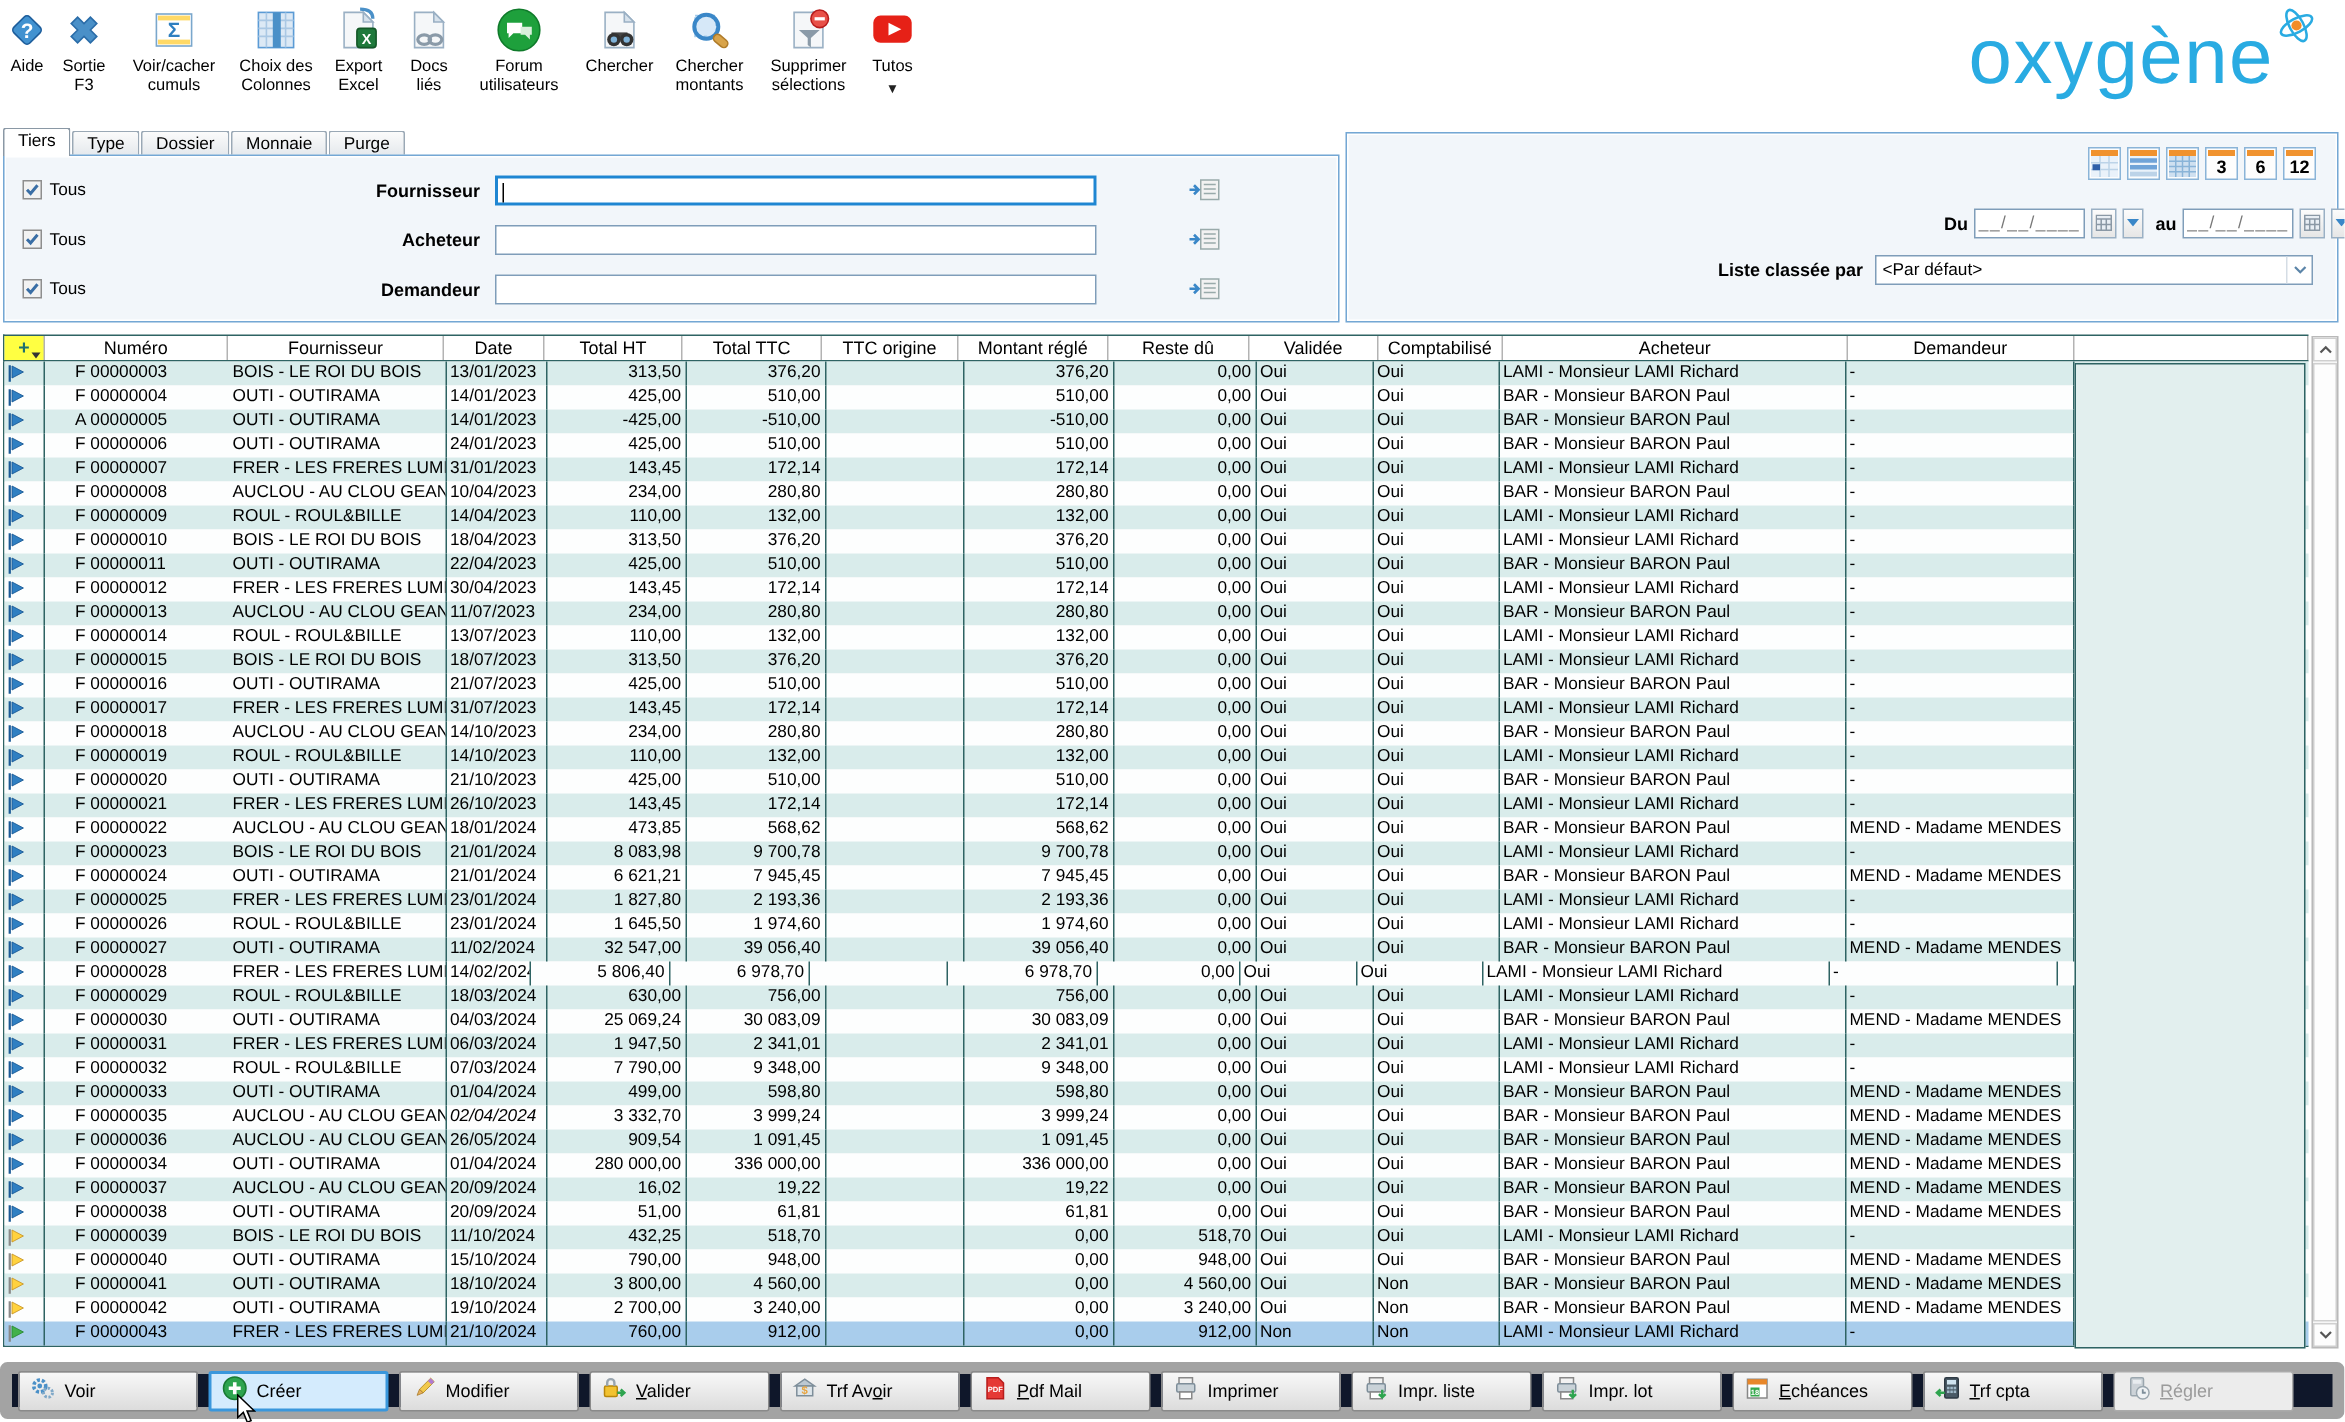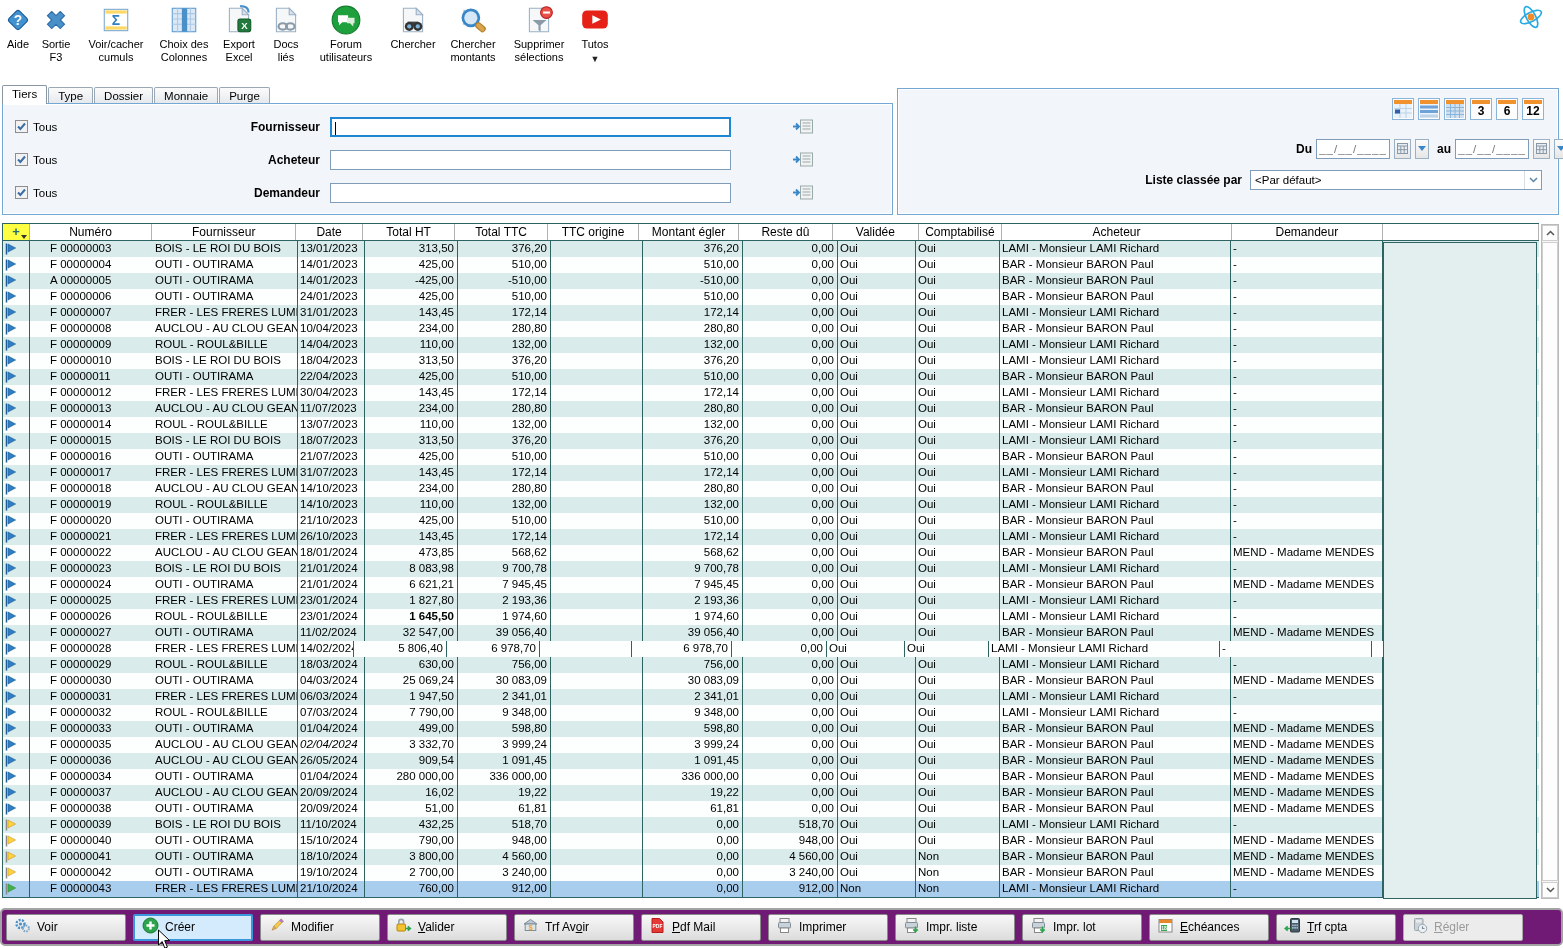--- a/index.html
+++ b/index.html
@@ -83,21 +83,21 @@
   #vscroll { position:absolute; left:1541px; top:224px; width:18px; height:675px;
     border:1px solid #b9b9b9; background:#f6f6f6; }
   .sbtn { position:absolute; left:0; width:16px; height:16px; background:#fdfdfd;
     display:flex; align-items:center; justify-content:center; border:1px solid #cfcfcf; }
   #sb-up { top:0; } #sb-down { bottom:0; }
   #sb-thumb { position:absolute; left:0; top:17px; width:16px; height:639px; background:#fdfdfd;
     border:1px solid #cfcfcf; }
 
   
   #actionbar { position:absolute; left:0px; top:908px; width:1563px; height:38px;
-    border:2px solid #a3a3a3; border-radius:5px; background:#701a75;
+    border:8px solid #a3a3a3; border-radius:5px; background:#0f172a;
     display:flex; align-items:center; gap:7px; padding:0 4px; }
   .abtn { width:120px; height:27px; border:1px solid #8a8a8a; border-radius:2px;
     background:linear-gradient(#f8f8f8,#dcdcdc); font-size:12px; display:flex; align-items:center;
     gap:6px; padding:0 7px; overflow:hidden; white-space:nowrap; }
   .abtn svg { flex:0 0 auto; }
   .abtn.hl { background:#d4ebfd; border:2px solid #3a97dc; }
   .abtn.disabled { color:#9b9b9b; background:#ececec; border-color:#ababab; }
 
   #cursor { position:absolute; left:157px; top:929px; z-index:99; }
 </style>
@@ -198,20 +198,21 @@
       <span class="tbicon"><svg viewBox="0 0 30 30">
           <rect x="3" y="6" width="24" height="17" rx="4.5" fill="#e62117"></rect>
           <path d="M12.5 10.5 l8 4 l-8 4 z" fill="#fff"></path>
         </svg></span>
       <span>Tutos</span>
       <span class="tb-caret">▼</span>
     </div>
   </div>
 
 <div id="logo">
+  <span class="logo-text">oxygène</span>
   <span class="atom">
     <svg width="28" height="28" viewBox="0 0 28 28">
       <g fill="none" stroke="#29abe2" stroke-width="1.7">
         <ellipse cx="14" cy="13" rx="11.5" ry="4.6" transform="rotate(-28 14 13)"></ellipse>
         <ellipse cx="14" cy="13" rx="11.5" ry="4.6" transform="rotate(62 14 13)"></ellipse>
       </g>
       <circle cx="14" cy="13" r="3.4" fill="#f28c28"></circle>
     </svg>
   </span>
 </div>
@@ -366,21 +367,21 @@
 
 <div id="grid">
   <div id="ghead">
       <div class="hcell plus" style="width: 27px;"><span class="plusglyph">+</span><span class="plvee"></span></div>
       <div class="hcell" style="width: 123px;">Numéro</div>
       <div class="hcell" style="width: 145px;">Fournisseur</div>
       <div class="hcell" style="width: 67px;">Date</div>
       <div class="hcell" style="width: 93px;">Total HT</div>
       <div class="hcell" style="width: 93px;">Total TTC</div>
       <div class="hcell" style="width: 92px;">TTC origine</div>
-      <div class="hcell" style="width: 100px;">Montant égler</div>
+      <div class="hcell" style="width: 100px;">Montant réglé</div>
       <div class="hcell" style="width: 95px;">Reste dû</div>
       <div class="hcell" style="width: 86px;">Validée</div>
       <div class="hcell" style="width: 84px;">Comptabilisé</div>
       <div class="hcell" style="width: 231px;">Acheteur</div>
       <div class="hcell" style="width: 152px;">Demandeur</div>
       <div class="hcell" style="width: 157px;"></div>
     </div>
   <div id="gbody">
       <div class="trow shade-a">
         <div class="cell marker" style="width: 27px;">
@@ -845,21 +846,21 @@
       <div class="trow shade-b">
         <div class="cell marker" style="width: 27px;">
           <svg width="11" height="12" viewBox="0 0 11 12">
             <path d="M1.5 0.5 v11" stroke="#1b5a96" stroke-width="1.5"></path>
             <path d="M3 1 L10.6 5 L3 9 Z" fill="#2f7fc2" stroke="#1b5a96" stroke-width="0.6"></path>
           </svg>
         </div>
         <div class="cell no-r" style="width: 123px; padding-left: 20px;">F 00000026</div>
         <div class="cell" style="width: 145px;">ROUL - ROUL&amp;BILLE</div>
         <div class="cell" style="width: 67px;">23/01/2024</div>
-        <div class="cell num" style="width: 93px; font-weight: bold;">1 645,50</div>
+        <div class="cell num" style="width: 93px;">1 645,50</div>
         <div class="cell num" style="width: 93px;">1 974,60</div>
         <div class="cell num" style="width: 92px;"></div>
         <div class="cell num" style="width: 100px;">1 974,60</div>
         <div class="cell num" style="width: 95px;">0,00</div>
         <div class="cell" style="width: 78px;">Oui</div>
         <div class="cell" style="width: 84px;">Oui</div>
         <div class="cell" style="width: 231px;">LAMI - Monsieur LAMI Richard</div>
         <div class="cell" style="width: 152px;">-</div>
       </div>
       <div class="trow shade-a">

